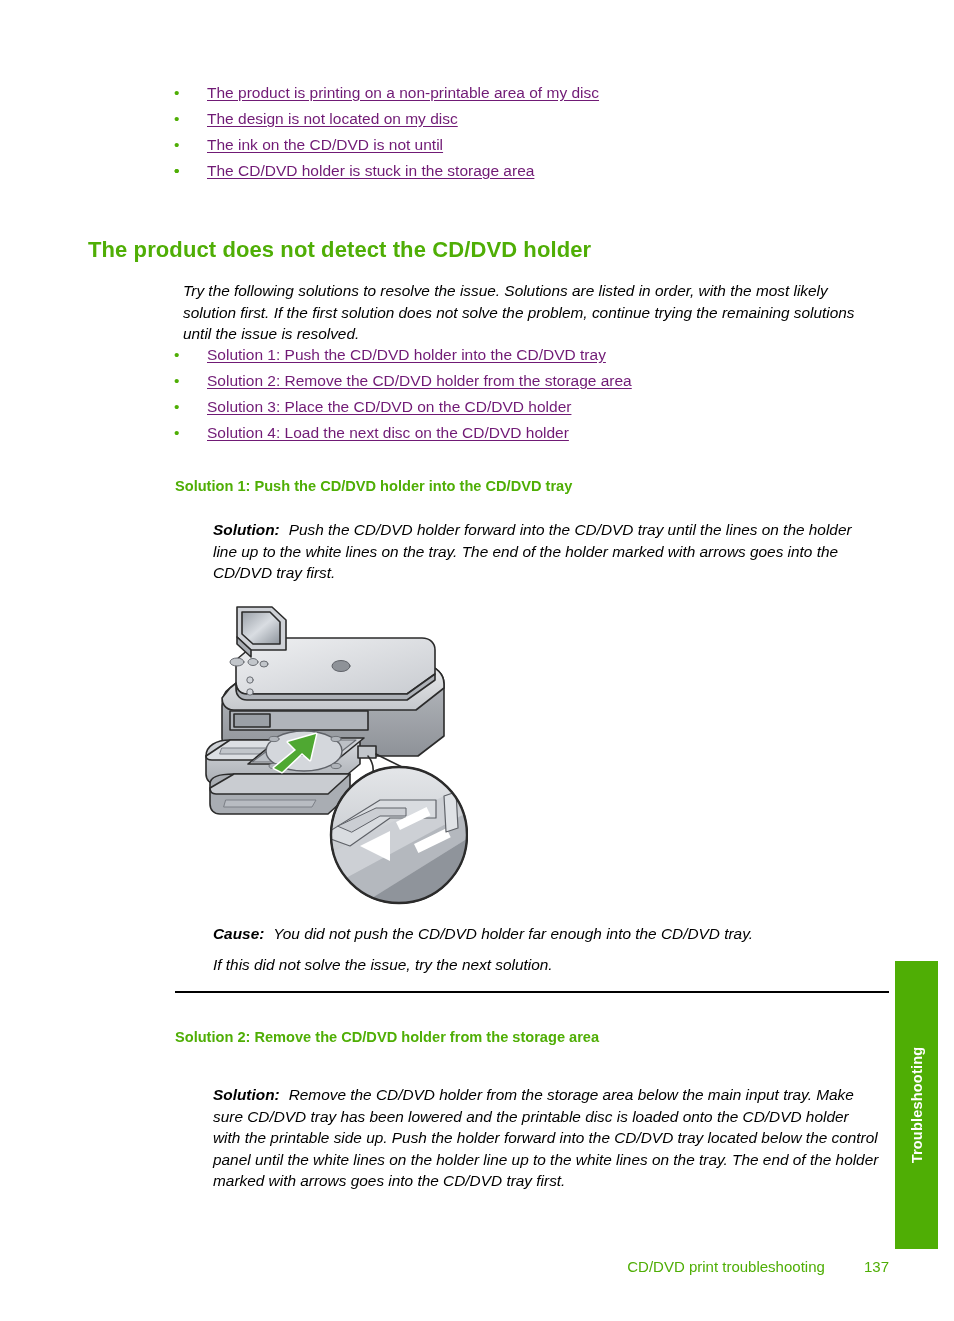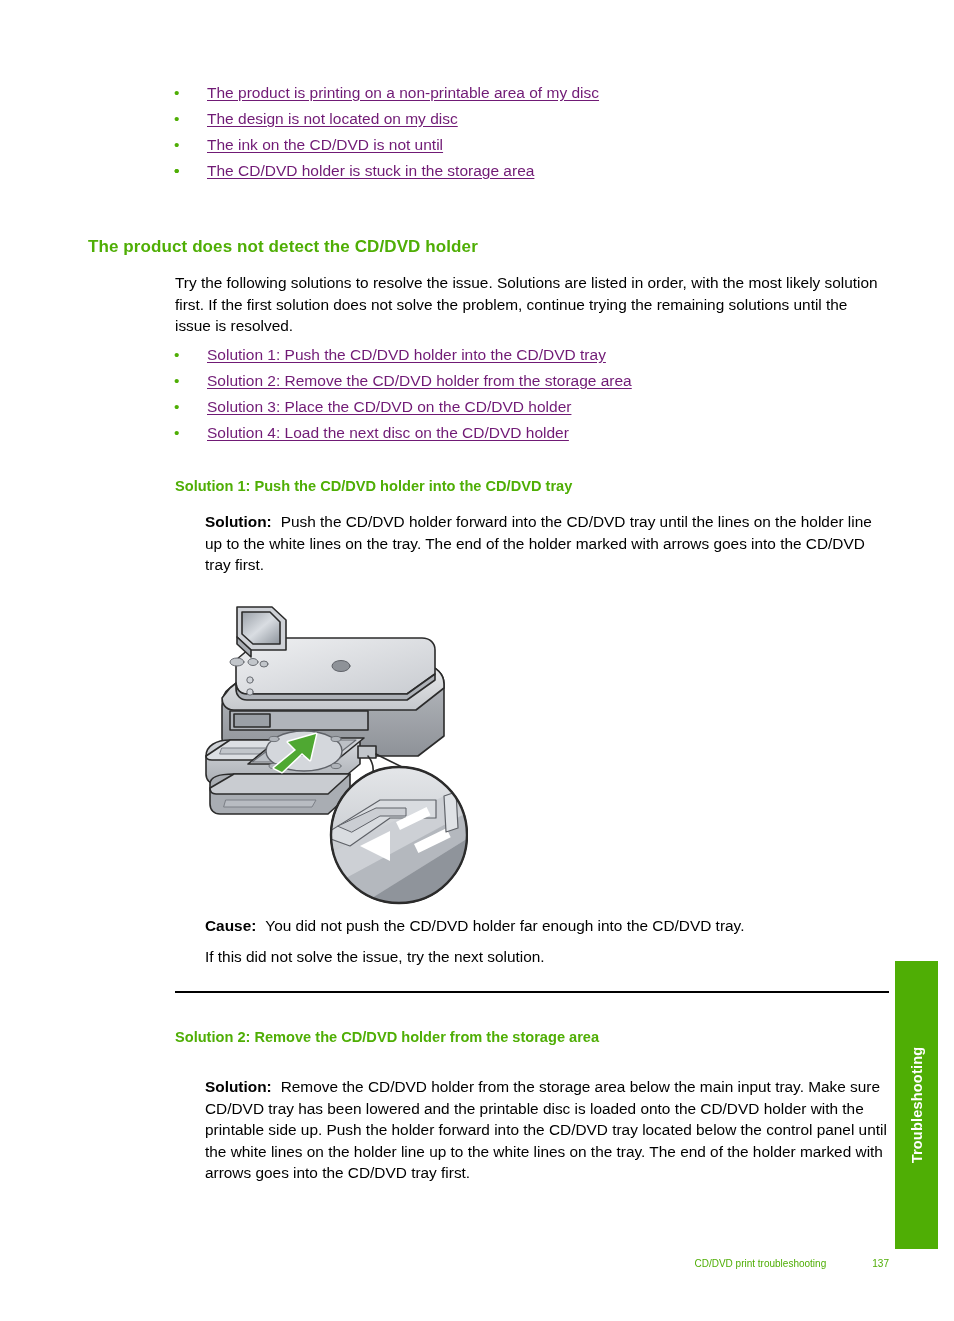--- a/index.html
+++ b/index.html
@@ -58,37 +58,38 @@
     left: 162px;
     top: 83px;
     width: 720px;
   }
 
   
   #main-heading {
     position: absolute;
     left: 88px;
     top: 237px;
-    font-size: 17px;
+    font-size: 22px;
     font-weight: bold;
     color: #4fae05;
     letter-spacing: 0.1px;
   }
 
   
   .body-col {
     position: absolute;
     left: 175px;
     width: 712px;
   }
   .para {
     font-size: 15.4px;
     line-height: 21.5px;
-    margin: 0;
+    margin: 8px;
     text-align: left;
+    font-style: italic;
   }
   .para .lead {
     font-weight: bold;
   }
   .para .lead-gap {
     display: inline-block;
     width: 9px;
   }
 
   #intro-para { top: 272px; }
@@ -150,21 +151,21 @@
   }
 
   
   #footer {
     position: absolute;
     left: 0;
     top: 1258px;
     width: 889px;
     text-align: right;
     color: #4fae05;
-    font-size: 10px;
+    font-size: 15px;
   }
   #footer .footer-title { }
   #footer .footer-page {
     display: inline-block;
     width: 60px;
     text-align: right;
   }
 
   
   #printer-figure {

